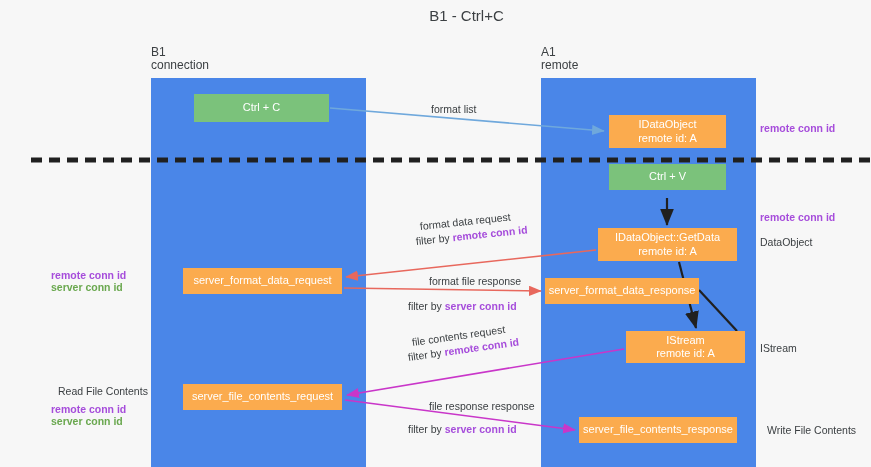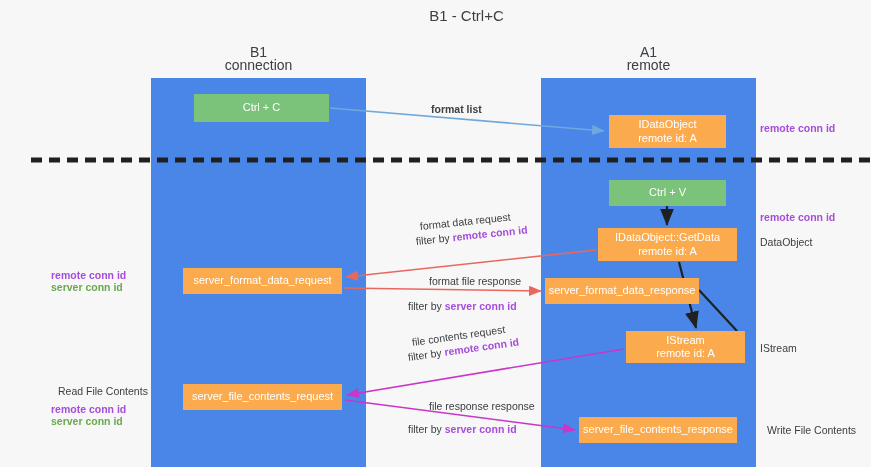--- a/index.html
+++ b/index.html
@@ -18,53 +18,53 @@
   #lane-b1{left:120px;top:78px;width:215px;height:389px;}
   #lane-a1{left:510px;top:78px;width:215px;height:389px;}
 
   
   .title{
     position:absolute;left:0;width:871px;text-align:center;
     font-size:15px;line-height:19px;color:#3c4043;
   }
   #doc-title{top:6px;}
   .lane-head{
-    position:absolute;text-align:center;font-size:14px;line-height:13px;
+    position:absolute;font-size:12px;line-height:13px;
     color:#3c4043;width:215px;
   }
   #head-b1{left:120px;top:46px;}
   #head-a1{left:510px;top:46px;}
 
   
   .node{
     position:absolute;box-sizing:border-box;
     display:flex;flex-direction:column;align-items:center;justify-content:center;
     text-align:left;color:#ffffff;font-size:11px;line-height:13.5px;
   }
   .node.green{background:#7bc27b;}
   .node.orange{background:#fbab4e;}
   .node .l2{font-size:11px;}
 
   #n-ctrlc{left:163px;top:94px;width:135px;height:28px;}
   #n-idataobject{left:578px;top:115px;width:117px;height:33px;}
-  #n-ctrlv{left:578px;top:180px;width:117px;height:26px;}
+  #n-ctrlv{left:578px;top:164px;width:117px;height:26px;}
   #n-getdata{left:567px;top:228px;width:139px;height:33px;}
   #n-sfdreq{left:152px;top:268px;width:159px;height:26px;}
   #n-sfdresp{left:514px;top:278px;width:154px;height:26px;}
   #n-istream{left:595px;top:331px;width:119px;height:32px;}
   #n-sfcreq{left:152px;top:384px;width:159px;height:26px;}
   #n-sfcresp{left:548px;top:417px;width:158px;height:26px;}
 
   
   .lbl{position:absolute;font-size:10.5px;line-height:13px;white-space:nowrap;}
   .lbl.dark{color:#3c4043;}
   .lbl.purple{color:#a64ddb;font-weight:bold;}
   .lbl.green{color:#6aa84f;font-weight:bold;}
 
-  #t-formatlist{left:400px;top:103px;font-weight:bold;}
+  #t-formatlist{left:400px;top:103px;}
   #t-rci-1{left:729px;top:122px;}
   #t-rci-2{left:729px;top:211px;}
   #t-dataobject{left:729px;top:236px;}
   #t-istream{left:729px;top:342px;}
   #t-writefile{left:736px;top:424px;}
 
   #t-fdreq{left:389px;top:220px;transform:rotate(-6deg);transform-origin:left center;}
   #t-fdreq-f{left:385px;top:235px;transform:rotate(-6deg);transform-origin:left center;}
   #t-fdresp{left:398px;top:275px;}
   #t-fdresp-f{left:377px;top:300px;}

